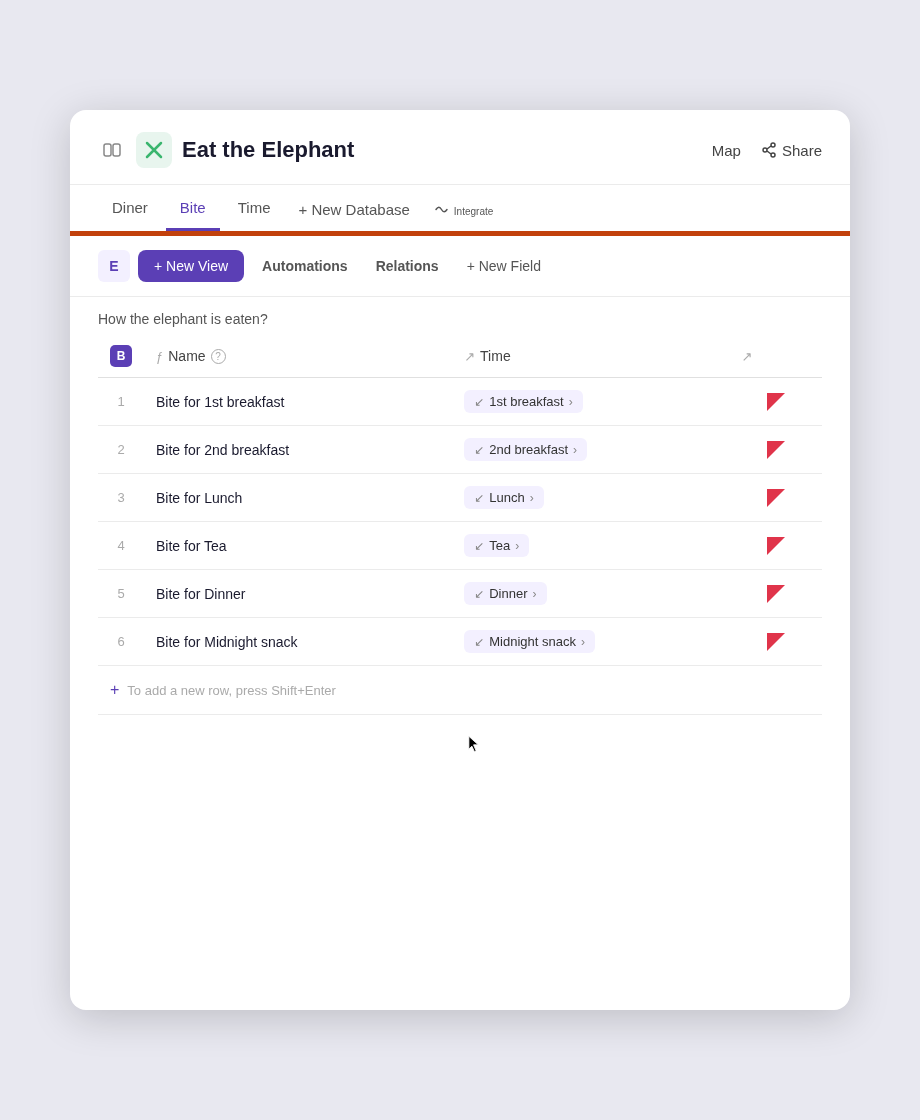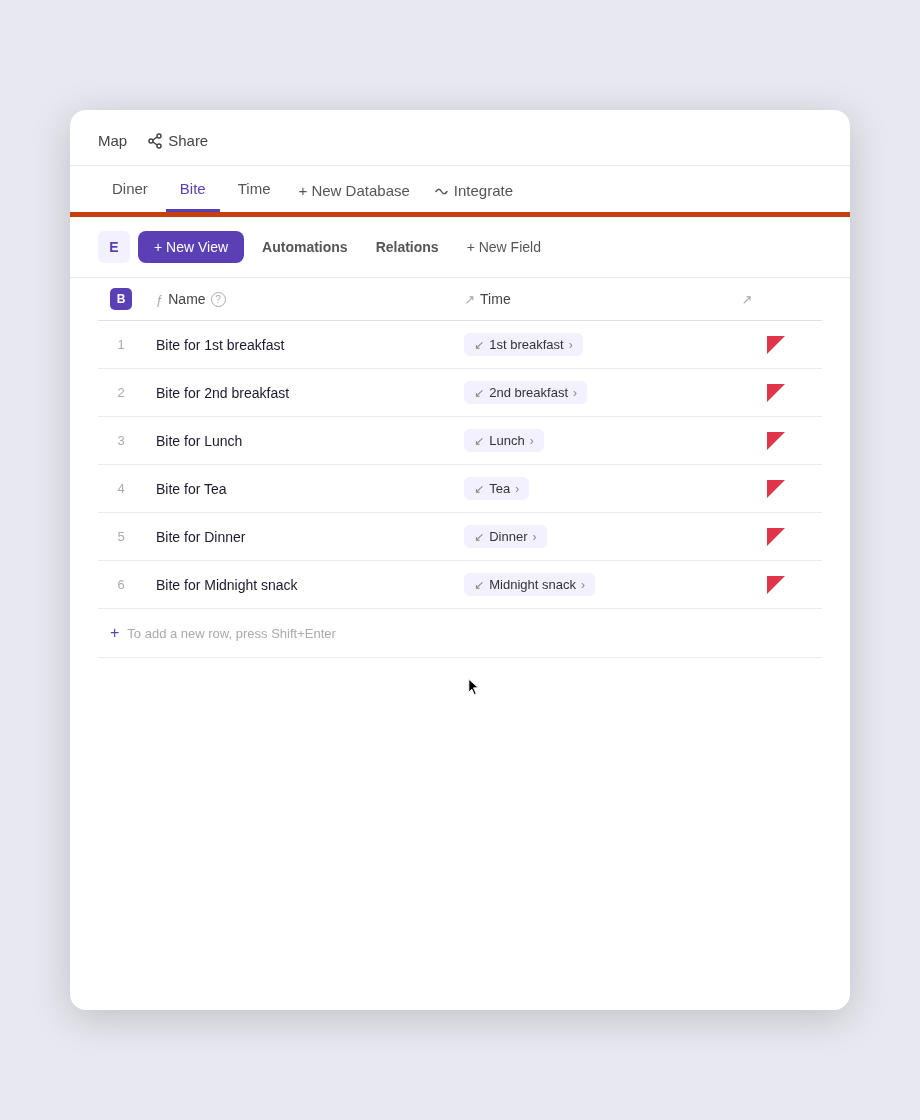--- a/index.html
+++ b/index.html
@@ -106,21 +106,21 @@
       padding: 14px 10px 12px;
       font-size: 15px;
     }
     .tab-integrate {
       display: flex;
       align-items: flex-end;
       gap: 5px;
       color: #555;
       cursor: pointer;
       padding: 14px 10px 12px;
-      font-size: 15px;
+      font-size: 10px;
     }
 
     
     .toolbar {
       display: flex;
       align-items: center;
       padding: 14px 28px;
       gap: 8px;
       border-bottom: 1px solid #ebebeb;
     }
@@ -342,20 +342,35 @@
       cursor: default;
     }
     
   </style>
 </head>
 <body>
 
 <div class="window">
 
   <div class="header">
+    <div class="header-left">
+      <div class="sidebar-toggle">
+        <svg width="20" height="20" viewBox="0 0 20 20" fill="none">
+          <rect x="2" y="4" width="7" height="12" rx="2" stroke="#888" stroke-width="1.5"></rect>
+          <rect x="11" y="4" width="7" height="12" rx="2" stroke="#888" stroke-width="1.5"></rect>
+        </svg>
+      </div>
+      <div class="app-icon">
+        <svg width="22" height="22" viewBox="0 0 22 22" fill="none">
+          <path d="M4 4 L18 18 M4 18 L10 12" stroke="#3ab56e" stroke-width="2.5" stroke-linecap="round"></path>
+          <path d="M18 4 L12 10" stroke="#3ab56e" stroke-width="2.5" stroke-linecap="round"></path>
+        </svg>
+      </div>
+      <span class="app-title">Eat the Elephant</span>
+    </div>
     <div class="header-right">
       <button class="header-btn">
         <span>Map</span>
       </button>
       <button class="header-btn">
         <svg width="16" height="16" viewBox="0 0 16 16" fill="none">
           <circle cx="4" cy="8" r="2" stroke="#444" stroke-width="1.5"></circle>
           <circle cx="12" cy="3" r="2" stroke="#444" stroke-width="1.5"></circle>
           <circle cx="12" cy="13" r="2" stroke="#444" stroke-width="1.5"></circle>
           <line x1="6" y1="7" x2="10" y2="4" stroke="#444" stroke-width="1.5"></line>
@@ -388,20 +403,21 @@
     <button class="new-view-btn">
       <span>+ New View</span>
     </button>
     <div class="toolbar-link">Automations</div>
     <div class="toolbar-link">Relations</div>
     <div class="toolbar-new-field">
       <span>+ New Field</span>
     </div>
   </div>
 
+  <div class="description">How the elephant is eaten?</div>
 
   <div class="table-wrap">
     <table>
       <thead>
         <tr>
           <th class="col-b row-num-col">
             <span class="b-badge">B</span>
           </th>
           <th class="col-name">
             <div class="col-header-inner">

